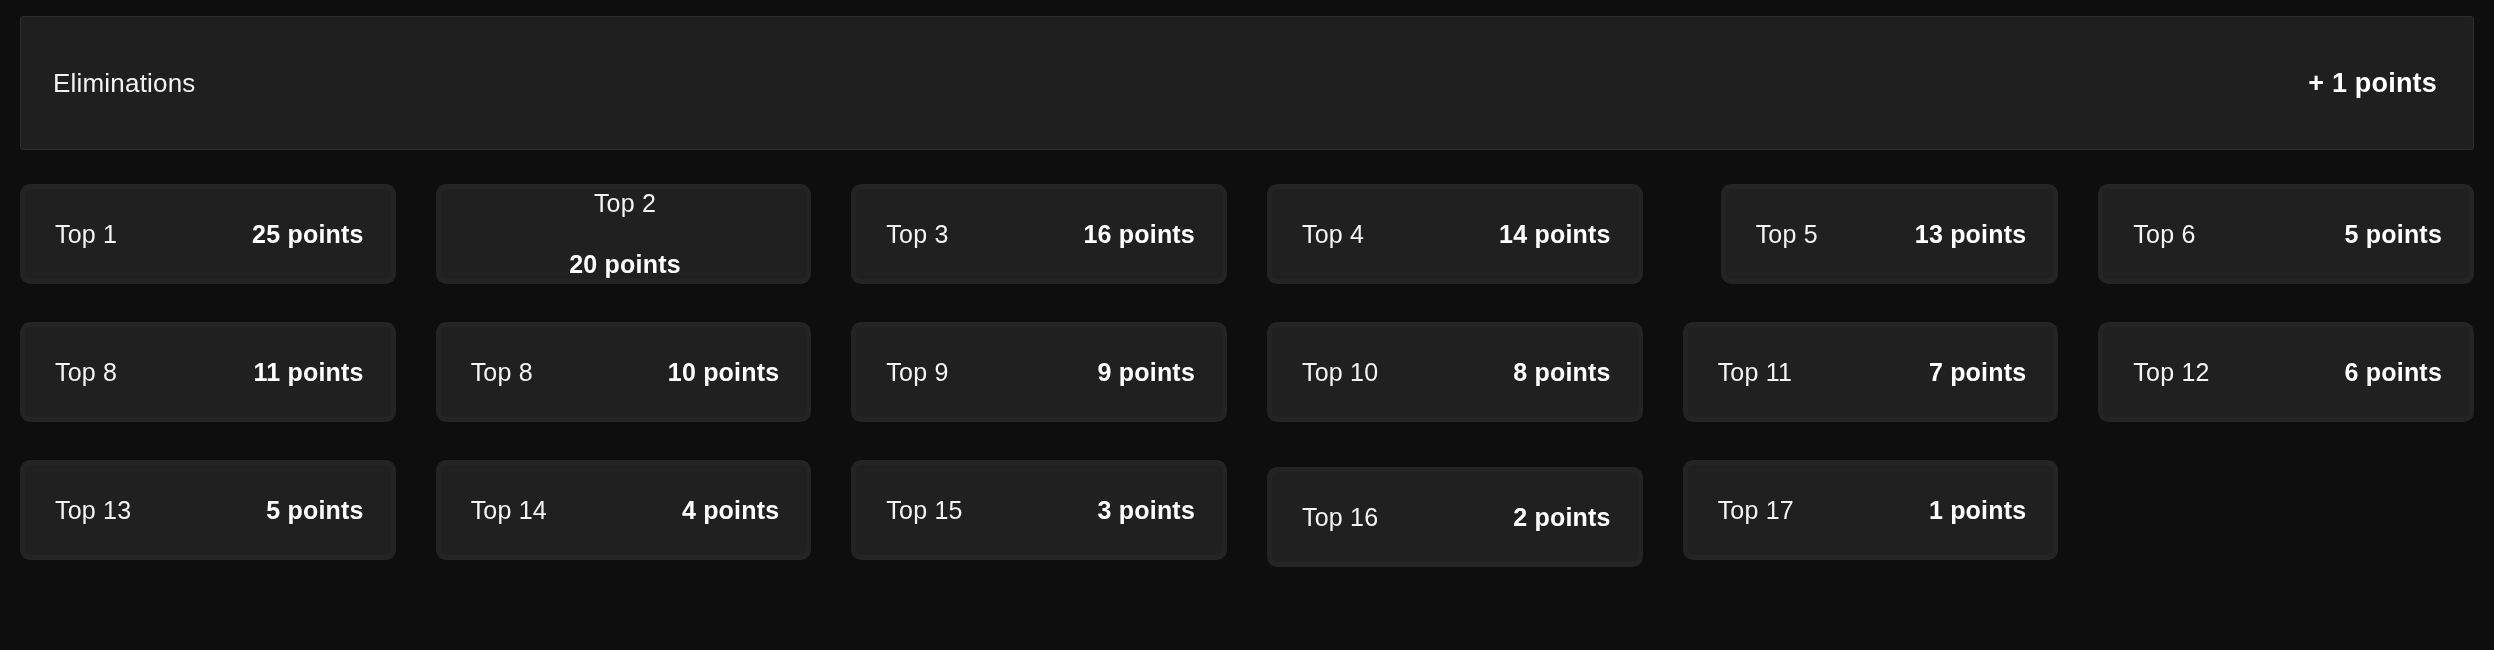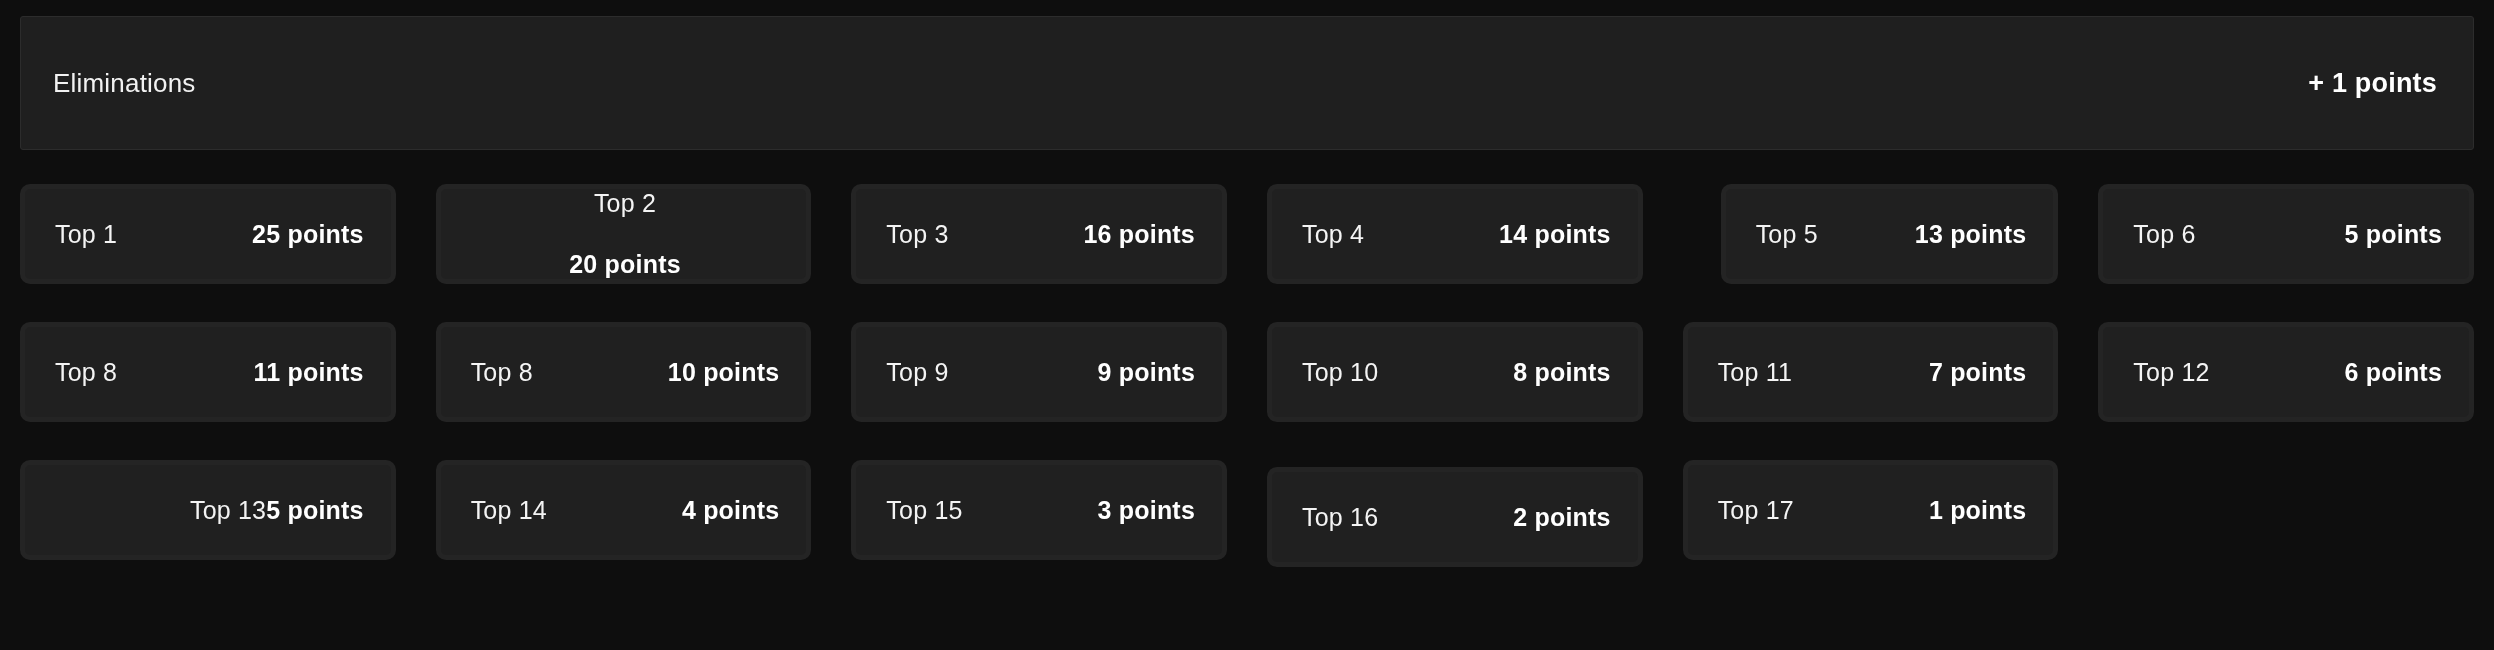--- a/index.html
+++ b/index.html
@@ -141,21 +141,21 @@
         <span class="tier-points">8 points</span>
       </div>
       <div class="tier-card" style="background: rgb(32, 32, 32); border-color: rgb(36, 36, 36);">
         <span class="tier-label">Top 11</span>
         <span class="tier-points">7 points</span>
       </div>
       <div class="tier-card" style="background: rgb(32, 32, 32); border-color: rgb(36, 36, 36);">
         <span class="tier-label">Top 12</span>
         <span class="tier-points">6 points</span>
       </div>
-      <div class="tier-card" style="background: rgb(32, 32, 32); border-color: rgb(36, 36, 36); justify-content: flex-end;">
+      <div class="tier-card" style="background: rgb(32, 32, 32); border-color: rgb(36, 36, 36);">
         <span class="tier-label">Top 13</span>
         <span class="tier-points">5 points</span>
       </div>
       <div class="tier-card" style="background: rgb(32, 32, 32); border-color: rgb(36, 36, 36);">
         <span class="tier-label">Top 14</span>
         <span class="tier-points">4 points</span>
       </div>
       <div class="tier-card" style="background: rgb(32, 32, 32); border-color: rgb(36, 36, 36);">
         <span class="tier-label">Top 15</span>
         <span class="tier-points">3 points</span>

